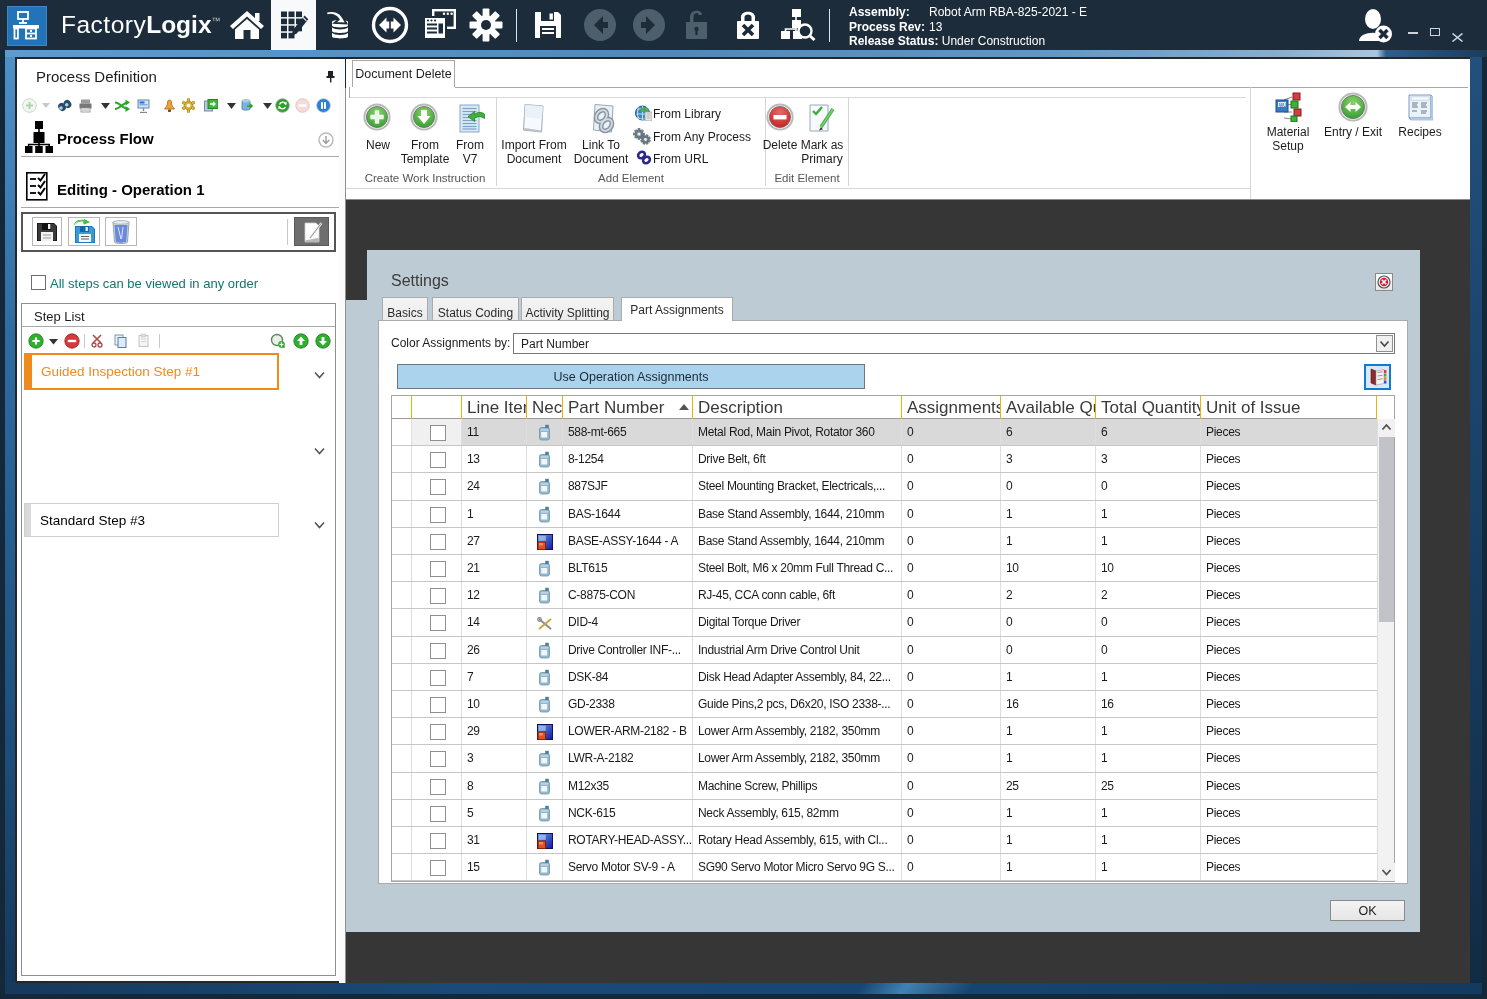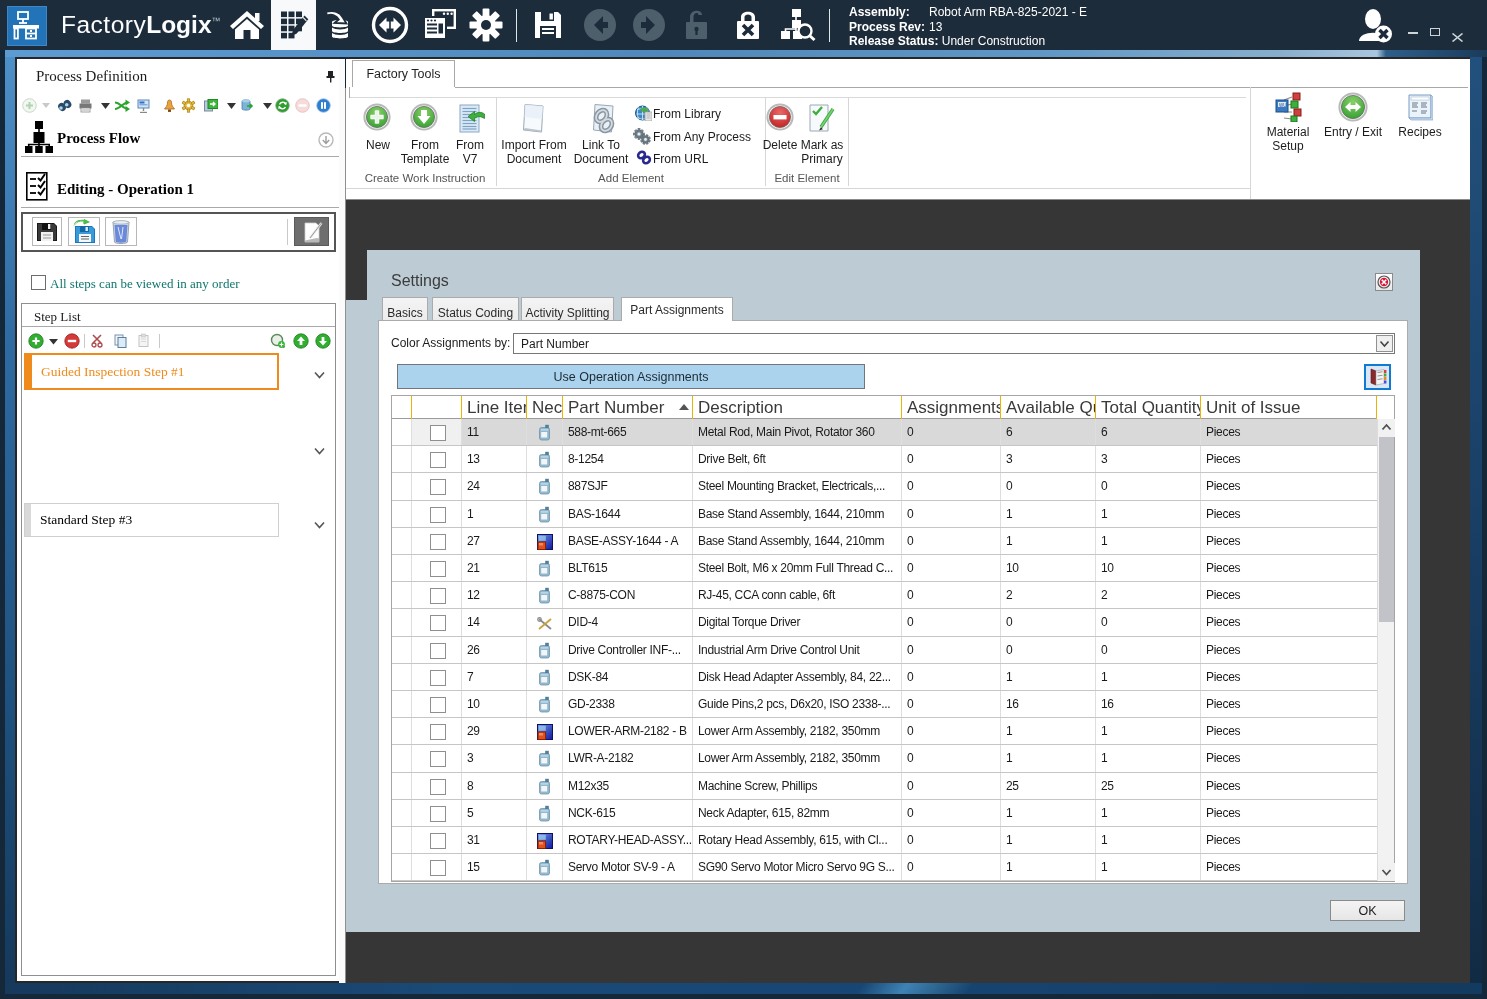--- a/index.html
+++ b/index.html
@@ -25,21 +25,21 @@
  background:linear-gradient(180deg,#4e90c8 0%,#2f6ba3 30%,#1e517f 70%,#15395c 100%);}
 #bright{left:1470px;top:57px;width:12px;height:926px;
  background:linear-gradient(180deg,#22507c 0%,#1a4168 45%,#122b44 100%);}
 #bbottom{left:5px;top:983px;width:1477px;height:11px;
  background:linear-gradient(90deg,#16395c 0%,#1a4a77 30%,#174674 60%,#133a5f 100%);}
 #bbottom .acc{position:absolute;left:855px;top:0;width:110px;height:11px;
  background:linear-gradient(90deg,rgba(62,130,180,0),#3e82b4 40%,#2c648f 70%,rgba(44,100,143,0));transform:skewX(-35deg);}
 
 #lpanel{left:15px;top:57px;width:324px;height:926px;background:#fff;
  border:2px solid #272727;border-right:none;box-sizing:border-box;}
-.lp{position:absolute;font-family:Liberation Serif, serif;}
+.lp{position:absolute;}
 #pd-title{left:19px;top:9px;font-size:15px;color:#1b1b1b;}
 hr.pdiv{border:none;border-top:1px solid #a9a9a9;margin:0;}
 #pflow-txt,#edit-txt{font-size:15px;font-weight:bold;color:#000;}
 #tbbox{left:4px;top:153px;width:315px;height:40px;border:2px solid #555;box-sizing:border-box;background:#fff;}
 .tbb{position:absolute;top:3px;width:30px;height:29px;border:1px solid #b7b7b7;background:#fff;display:flex;align-items:center;justify-content:center;box-sizing:border-box;}
 #chkrow{left:14px;top:216px;font-size:13px;color:#0f766e;}
 #chkrow .cb{display:inline-block;width:13px;height:13px;border:1px solid #6d6d6d;background:#fff;vertical-align:-2px;margin-right:4px;}
 #steplist{left:4px;top:244px;width:315px;height:673px;border:1px solid #8f8f8f;box-sizing:border-box;background:#fff;}
 #sl-title{left:12px;top:5px;font-size:13px;color:#1b1b1b;}
 #sl-div{left:0;top:22px;width:100%;}
@@ -501,21 +501,21 @@
       </div>
       <div class="lp" style="left:291px;top:212px;"><svg width="13" height="10" viewBox="0 0 13 10" style="">
           <path d="M2 2.5 L6.5 7.5 L11 2.5" stroke="#555" stroke-width="1.6" fill="none"></path>
         </svg></div>
     </div>
   </div>
 <div id="ribbon" class="abs"></div>
 <div class="abs" style="left:455px;top:87px;width:1013px;height:1px;background:#a8a8a8;"></div>
 <div class="abs" style="left:349px;top:87px;width:1px;height:11px;background:#a8a8a8;"></div>
 <div class="abs" style="left:350px;top:97px;width:896px;height:1px;background:#d9d9d9;"></div>
-<div id="doctab" class="abs">Factory Tools</div>
+<div id="doctab" class="abs">Document Delete</div>
 <div class="abs" style="left:363px;top:103px;width:28px;height:28px;"><svg width="28" height="28" viewBox="0 0 28 28" style="">
       <defs>
         <radialGradient id="g363103" cx="0.5" cy="0.3" r="0.8">
           <stop offset="0" stop-color="#8ad06a"></stop>
           <stop offset="1" stop-color="#2c9b2c"></stop>
         </radialGradient>
       </defs>
       <circle cx="14" cy="14" r="12.6" fill="none" stroke="#b9b9b9" stroke-width="2"></circle>
       <circle cx="14" cy="14" r="10.6" fill="url(#g363103)" stroke="#6a6a6a" stroke-width="0.8"></circle>
       <path d="M14 7.5 L14 20.5 M7.5 14 L20.5 14" stroke="#fff" stroke-width="4.4"></path>
@@ -1007,21 +1007,21 @@
         <div class="pcell" style="left:20px;width:50px;"></div>
         <div class="pcb" style="left:38px;top:6px;"></div>
         <div class="pcell" style="left:70px;width:65px;">5</div>
         <div class="pcell" style="left:135px;width:36px;padding-left:0;text-align:center;"><span style="display:inline-block;margin-top:5px;"><svg width="13" height="17" viewBox="0 0 13 17" style="">
               <rect x="1.5" y="3.5" width="10" height="12.5" rx="2" fill="#93b7cd" stroke="#6d94ab" stroke-width="0.8"></rect>
               <rect x="2.8" y="5" width="7.4" height="1.8" fill="#b9d4e4"></rect>
               <rect x="3.2" y="8" width="6" height="5.5" fill="#f2f6f9"></rect>
               <rect x="7.2" y="0.8" width="3.6" height="3.2" fill="#527e99"></rect>
             </svg></span></div>
         <div class="pcell" style="left:171px;width:130px;">NCK-615</div>
-        <div class="pcell" style="left:301px;width:209px;">Neck Adapter, 615, 82mm</div>
+        <div class="pcell" style="left:301px;width:209px;">Neck Assembly, 615, 82mm</div>
         <div class="pcell" style="left:510px;width:99px;">0</div>
         <div class="pcell" style="left:609px;width:95px;">1</div>
         <div class="pcell" style="left:704px;width:105px;">1</div>
         <div class="pcell" style="left:809px;width:176px;border-right:none;">Pieces</div>
       </div>
       <div class="prow" style="top:431.0px;">
         <div class="pcell" style="left:0;width:20px;"></div>
         <div class="pcell" style="left:20px;width:50px;"></div>
         <div class="pcb" style="left:38px;top:6px;"></div>
         <div class="pcell" style="left:70px;width:65px;">31</div>

